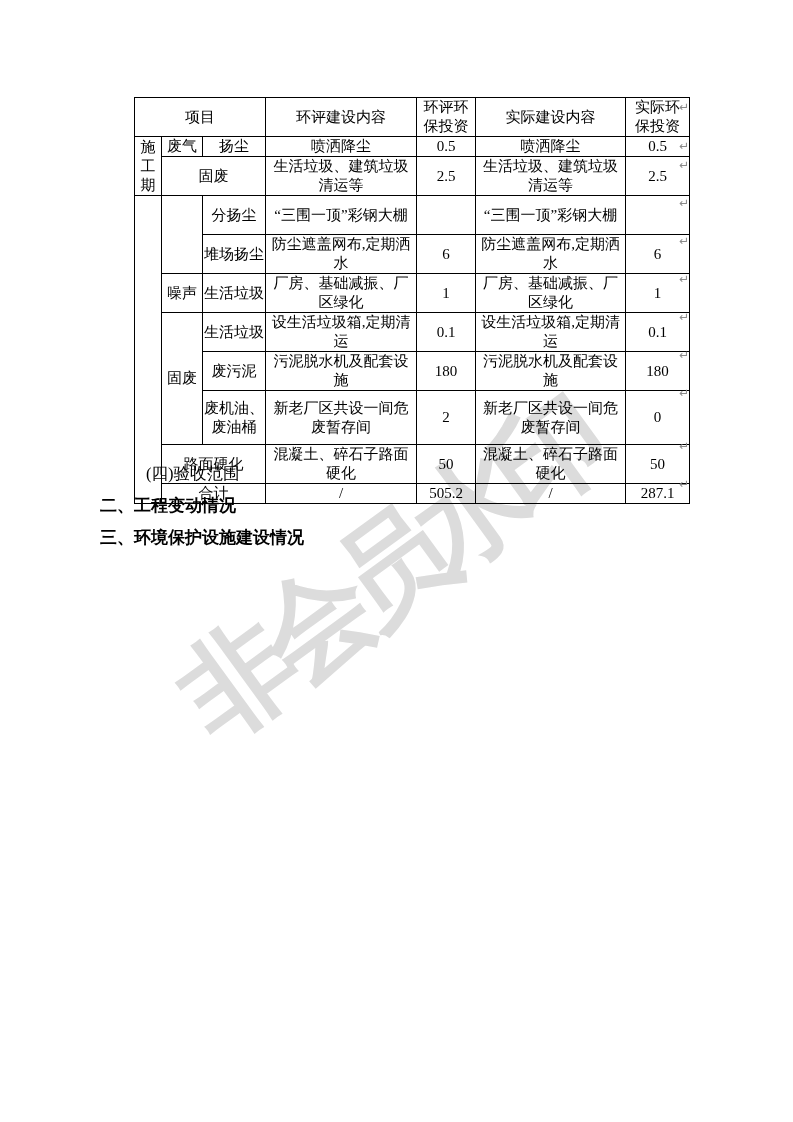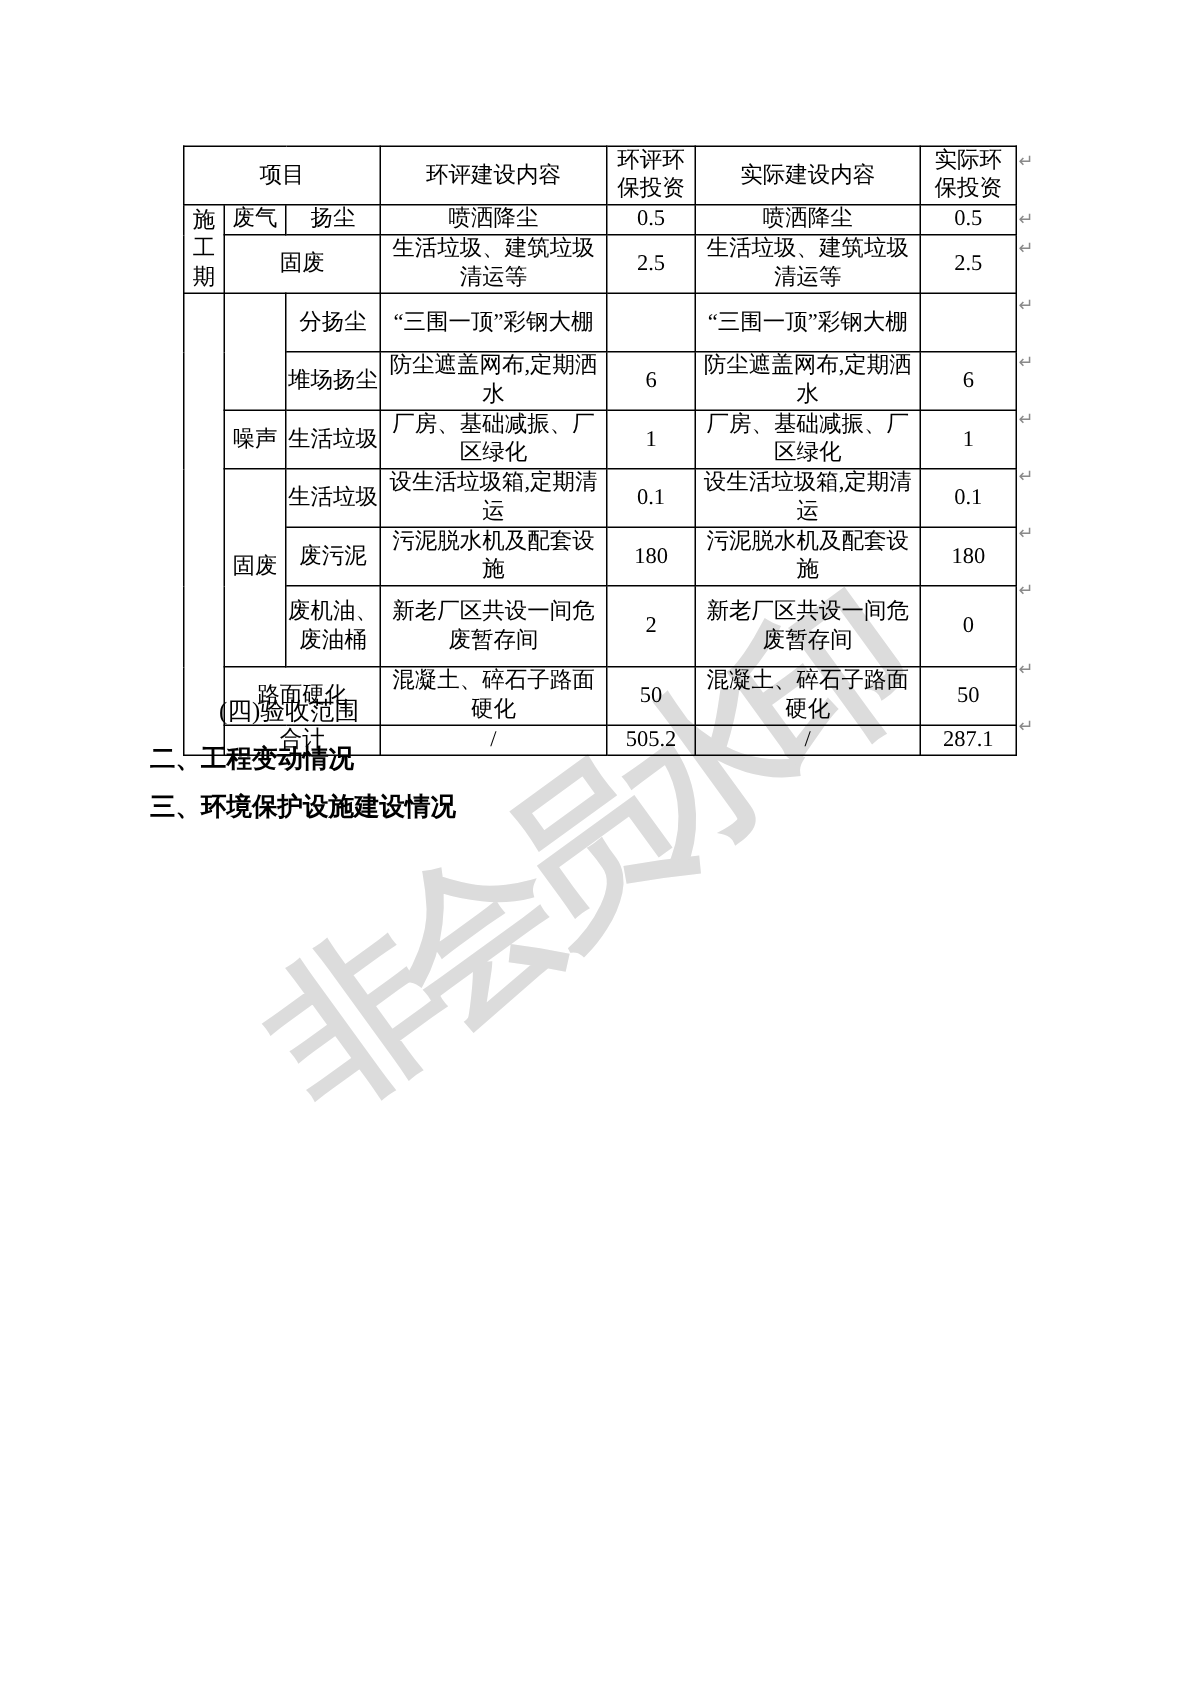--- a/index.html
+++ b/index.html
@@ -16,21 +16,21 @@
     font-family:"Liberation Sans","DejaVu Sans",sans-serif;
     font-weight:bold;font-size:112px;letter-spacing:-16px;
     color:#dcdcdc;
     transform:rotate(-36deg);
     z-index:0;user-select:none;
   }
   
   .content{position:absolute;inset:0;z-index:1;}
   
   table.vtable{
-    position:absolute;left:122px;top:97px;
+    position:absolute;left:134px;top:97px;
     border-collapse:collapse;table-layout:fixed;
     font-size:15px;line-height:19px;
   }
   table.vtable td{
     border:1px solid #000;
     text-align:center;vertical-align:middle;
     padding:0 1px;
     background:transparent;
     word-break:break-all;
   }

